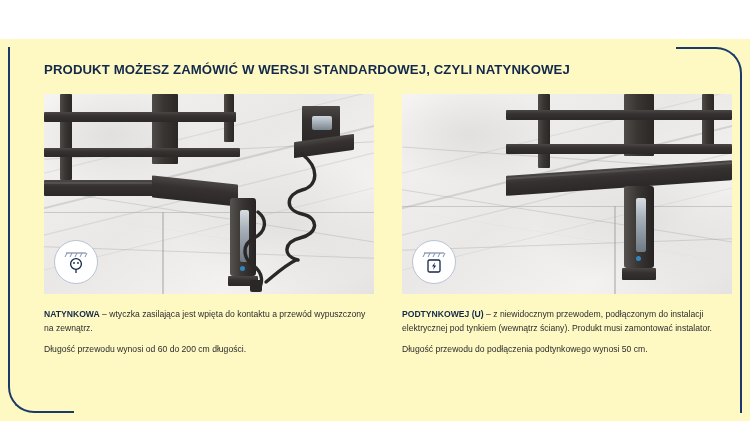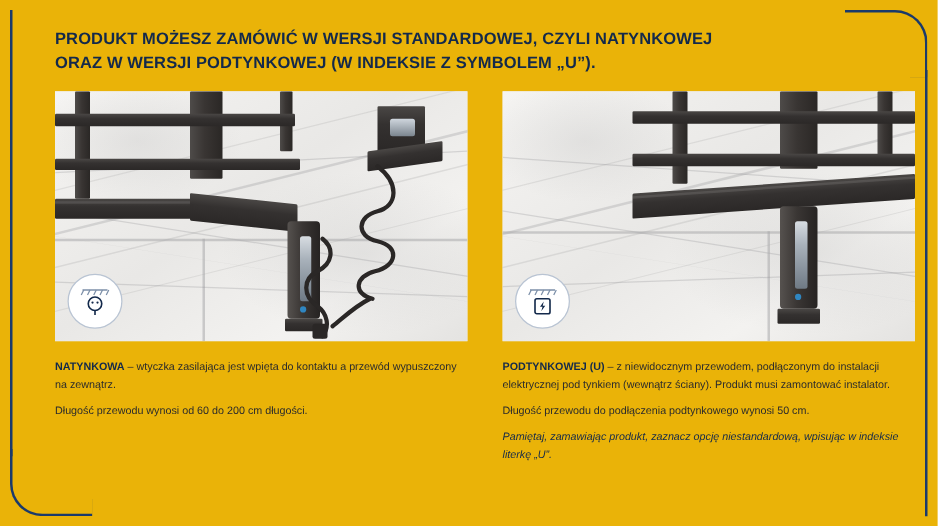--- a/index.html
+++ b/index.html
@@ -10,21 +10,22 @@
   body {
     width: 750px;
     height: 421px;
     font-family: "Liberation Sans", sans-serif;
     overflow: hidden;
     position: relative;
   }
   .page {
     position: absolute;
     inset: 0;
-    background: #eab308;
+    background: #fef9c3;
+    margin-top: 39px;
   }
 
   
   .frame-line {
     position: absolute;
     border: 2px solid #1b3a6b;
     pointer-events: none;
   }
   .frame-tr {
     top: 8px;
@@ -75,20 +76,21 @@
     letter-spacing: 0.1px;
     margin: 0 0 14px 0;
   }
   .headline .line {
     display: block;
   }
 
   .columns {
     display: flex;
     gap: 28px;
+    align-items: center;
   }
   .col {
     width: 330px;
     flex: 0 0 330px;
     position: relative;
   }
 
   
   .photo {
     position: relative;
@@ -226,21 +228,20 @@
 
   <div class="frame-line frame-tr"></div>
   <div class="frame-line frame-bl"></div>
   <div class="frame-line frame-r"></div>
   <div class="frame-line frame-l"></div>
 
   <div class="content">
 
     <h1 class="headline">
       <span class="line">PRODUKT MOŻESZ ZAMÓWIĆ W WERSJI STANDARDOWEJ, CZYLI NATYNKOWEJ</span>
-      <span class="line">ORAZ W WERSJI PODTYNKOWEJ (W INDEKSIE Z SYMBOLEM „U”).</span>
     </h1>
 
     <div class="columns">
 
       <div class="col">
 
         <div class="photo">
           <div class="marble"></div>
 
           <div class="tile-gap" style="left:0; top:118px; width:330px; height:1.5px;"></div>
@@ -336,19 +337,18 @@
               <path d="M14 13.2 L11 17.4 L13 17.4 L12 21 L15.2 16.6 L13.2 16.6 Z" fill="#13294b"></path>
             </svg>
           </div>
         </div>
 
         <div class="caption">
           <p>
             <span class="term">PODTYNKOWEJ (U)</span><span> – z niewidocznym przewodem, podłączonym do instalacji elektrycznej pod tynkiem (wewnątrz ściany). Produkt musi zamontować instalator.</span>
           </p>
           <p>Długość przewodu do podłączenia podtynkowego wynosi 50 cm.</p>
-          <p class="note">Pamiętaj, zamawiając produkt, zaznacz opcję niestandardową, wpisując w indeksie literkę „U”.</p>
         </div>
       </div>
 
     </div>
   </div>
 </div>
 
 </body></html>

